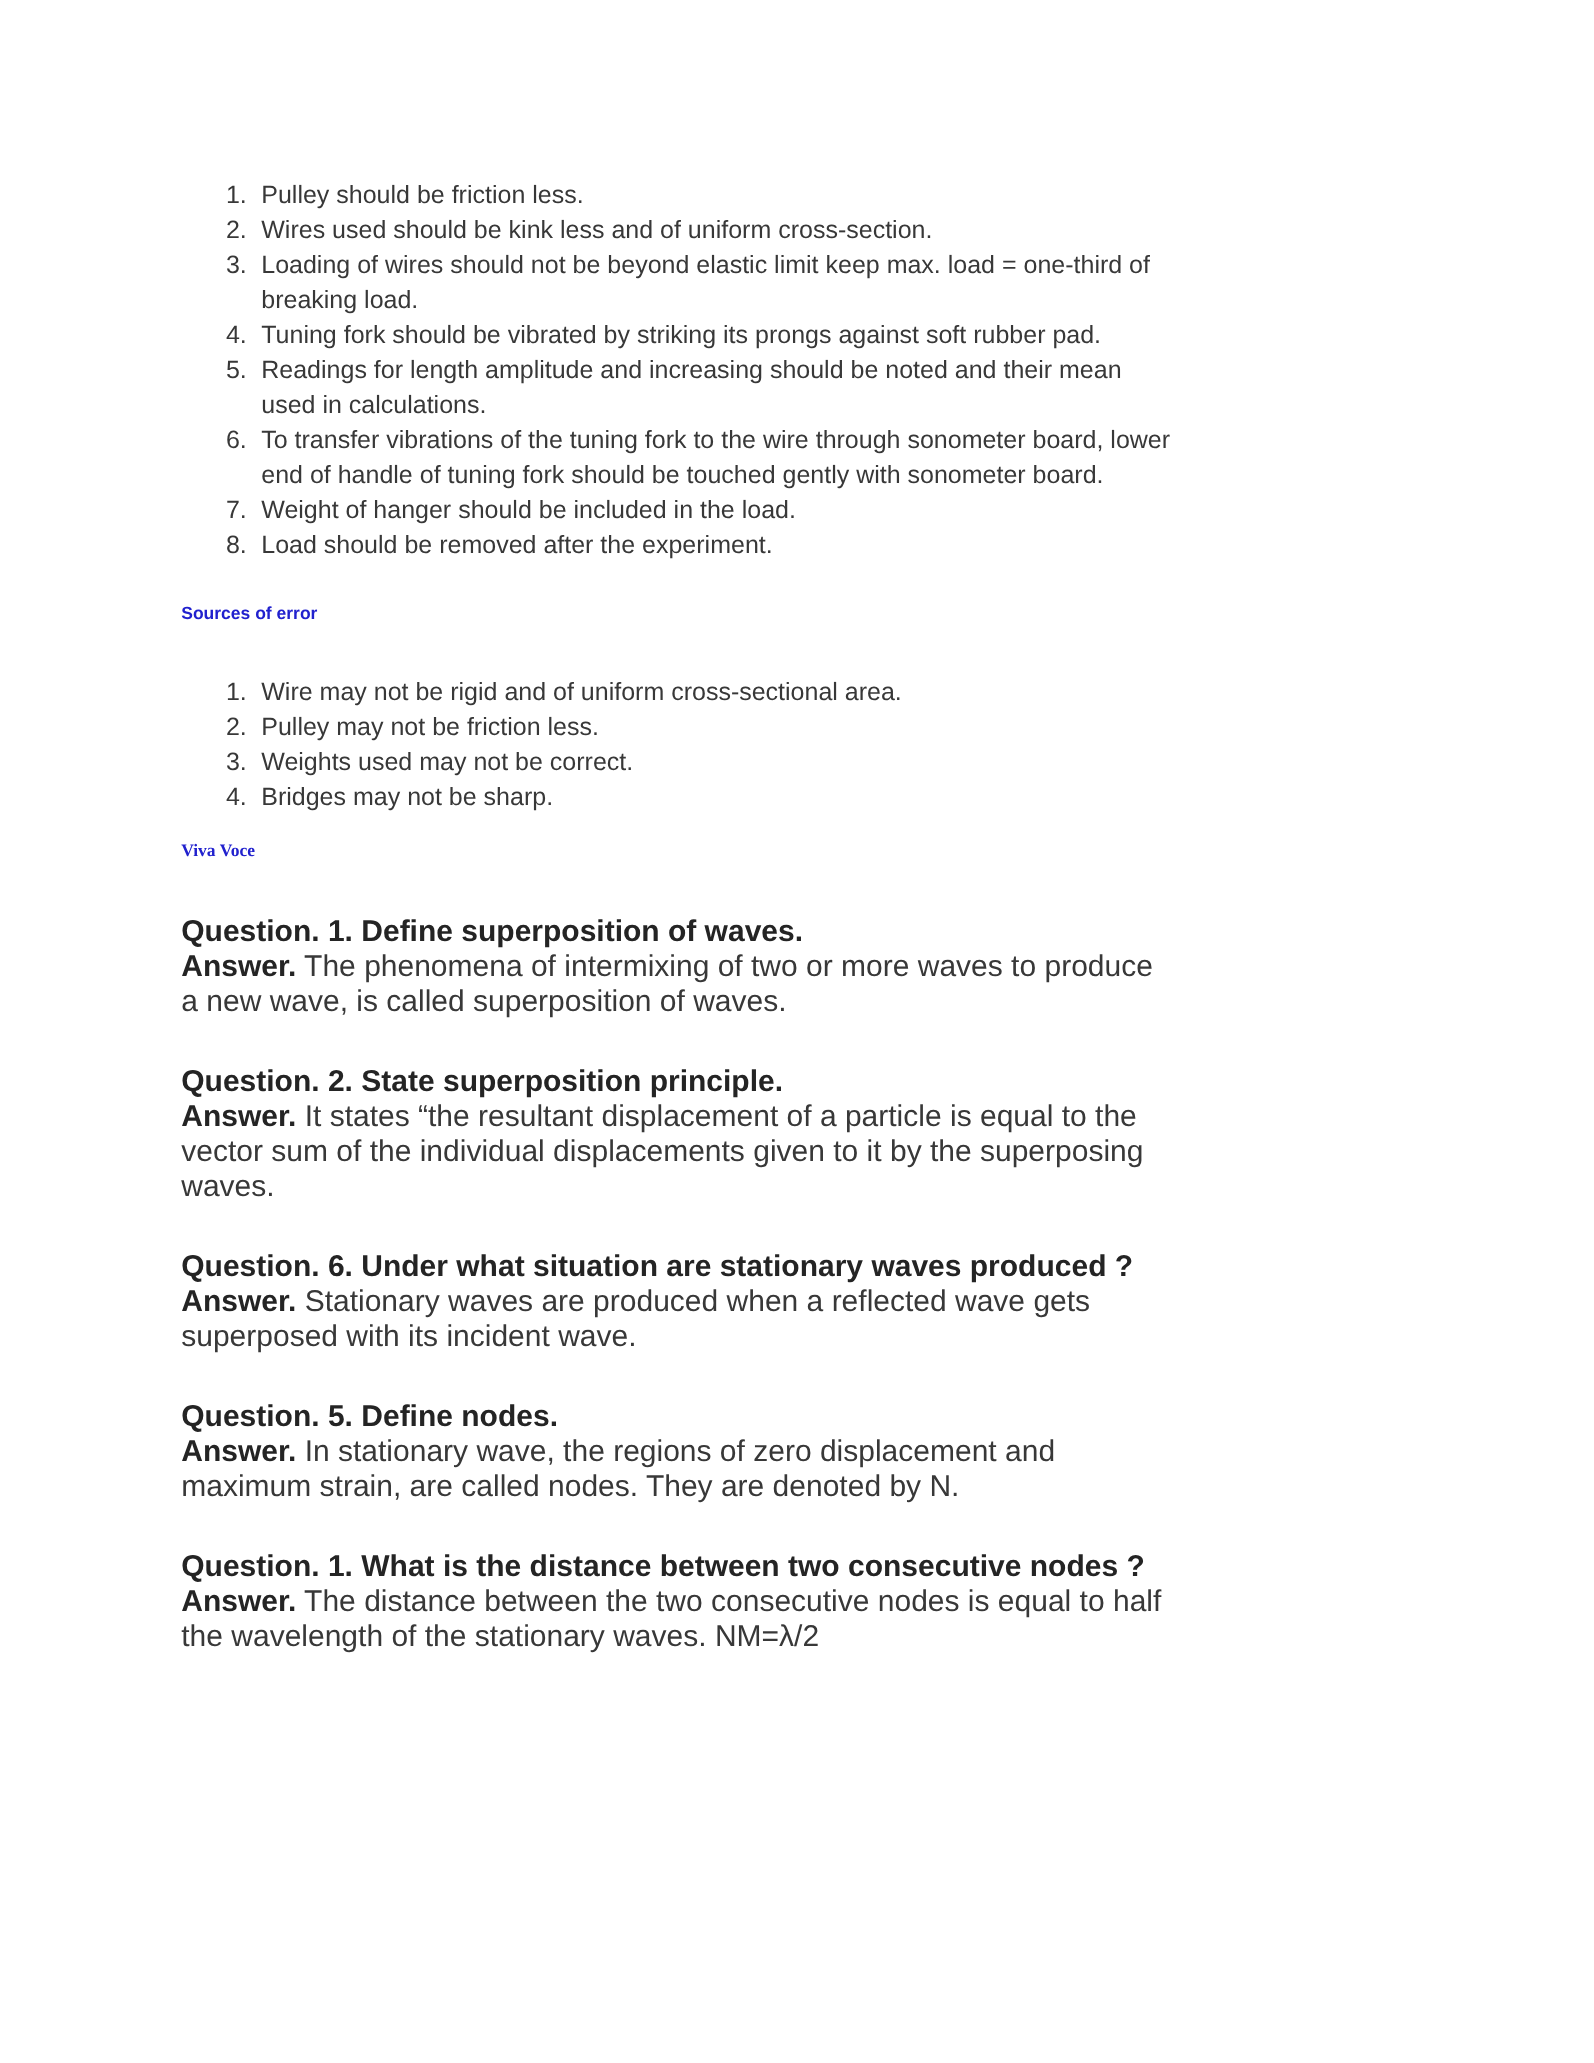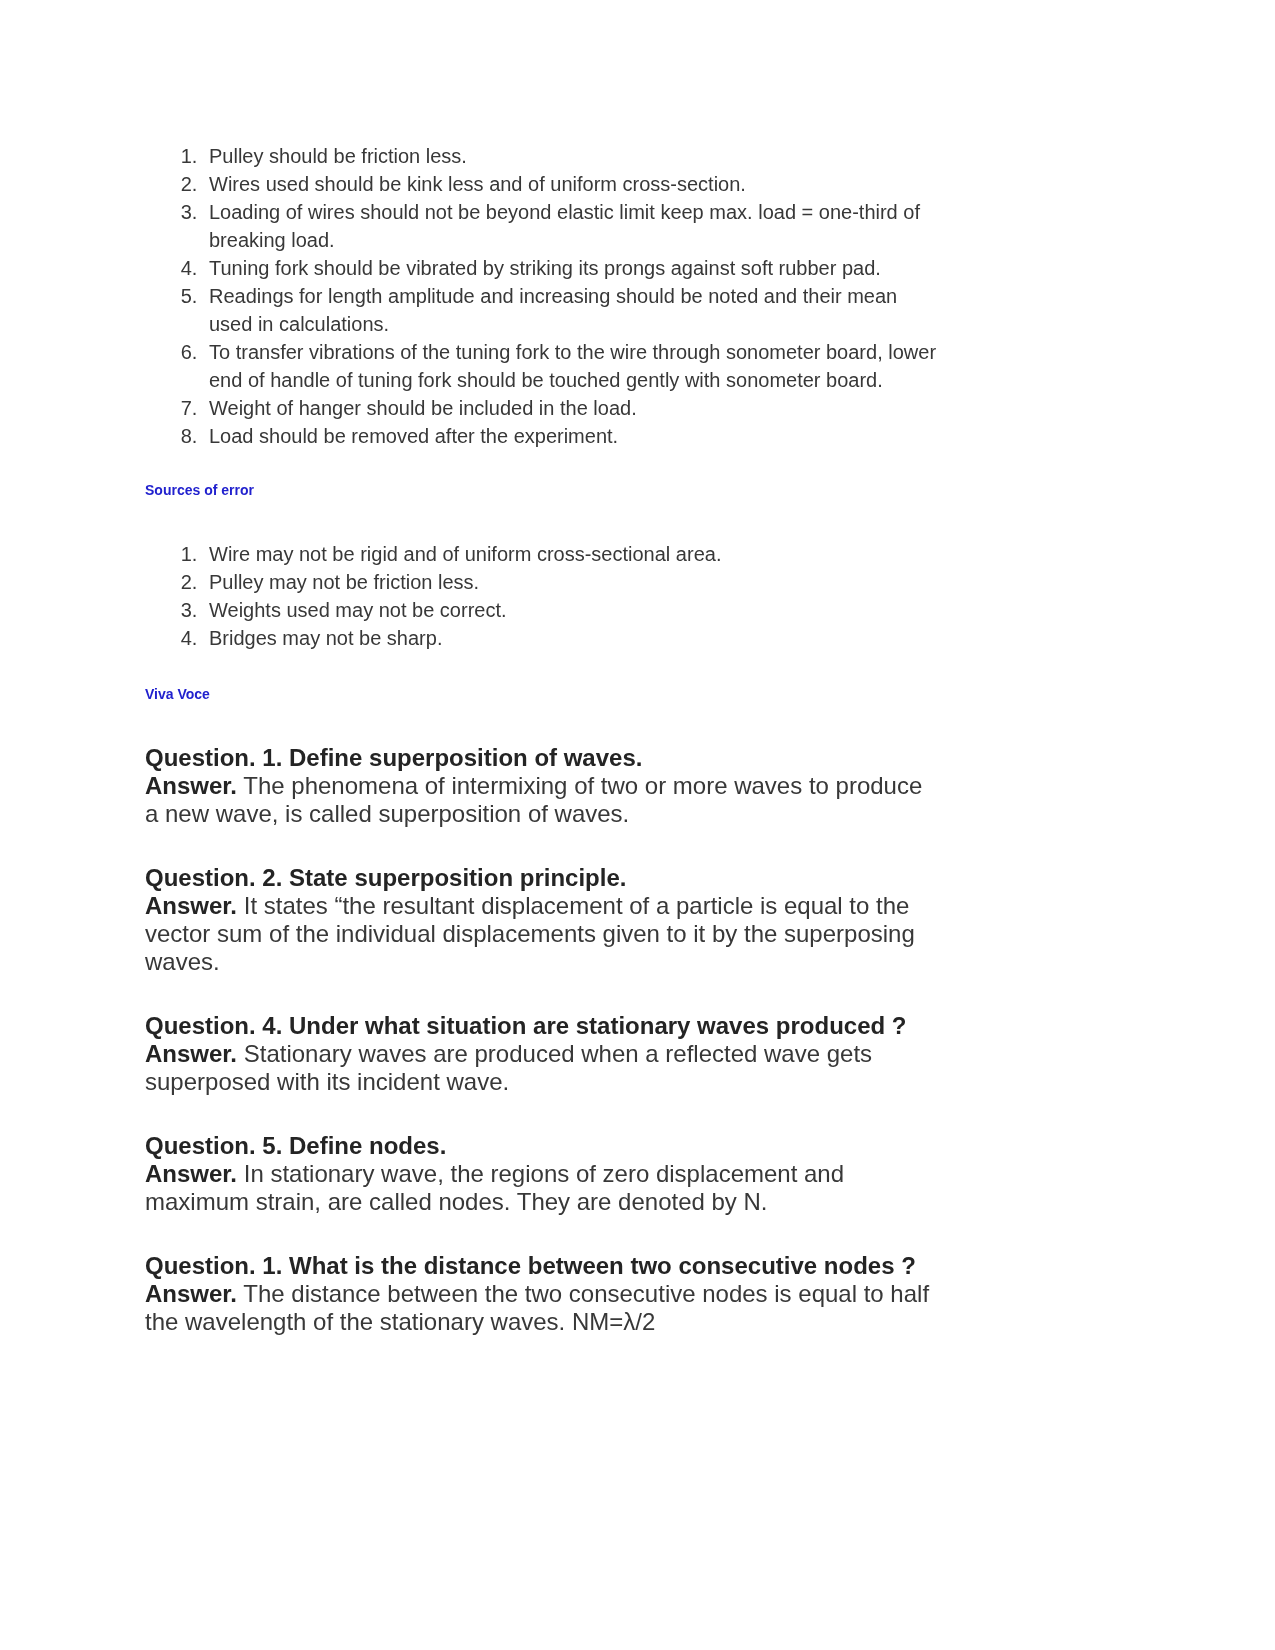--- a/index.html
+++ b/index.html
@@ -25,21 +25,21 @@
   .num-list li {
     padding-left: 6px;
   }
   .section-heading {
     font-size: 14px;
     line-height: 28px;
     font-weight: 700;
     color: #2121ce;
     margin: 26px 0 0 0;
   }
-  .section-heading.viva { margin-top: 28px; }
+  .section-heading.viva { margin-top: 16px; font-family: Liberation Serif, serif; }
   .num-list.errors { margin-top: 36px; }
   .qa {
     margin-top: 36px;
     font-size: 24px;
     line-height: 28px;
   }
   .qa p { margin: 0; }
   .question {
     font-weight: 700;
     color: #242424;
@@ -81,21 +81,21 @@
     <p class="answer"><strong class="answer-label">Answer.</strong> <span>The phenomena of intermixing of two or more waves to produce a new wave, is called superposition of waves.</span></p>
   </div>
 
   <div class="qa">
     <p class="question">Question. 2. State superposition principle.</p>
     <p class="answer"><strong class="answer-label">Answer.</strong> <span>It states “the resultant displacement of a particle is equal to the vector sum of the individual displacements given to it by the superposing waves.</span></p>
   </div>
 
 
   <div class="qa">
-    <p class="question">Question. 4. Under what situation are stationary waves produced ?</p>
+    <p class="question">Question. 6. Under what situation are stationary waves produced ?</p>
     <p class="answer"><strong class="answer-label">Answer.</strong> <span>Stationary waves are produced when a reflected wave gets superposed with its incident wave.</span></p>
   </div>
 
   <div class="qa">
     <p class="question">Question. 5. Define nodes.</p>
     <p class="answer"><strong class="answer-label">Answer.</strong> <span>In stationary wave, the regions of zero displacement and maximum strain, are called nodes. They are denoted by N.</span></p>
   </div>
 
   <div class="qa">
     <p class="question">Question. 1. What is the distance between two consecutive nodes ?</p>

